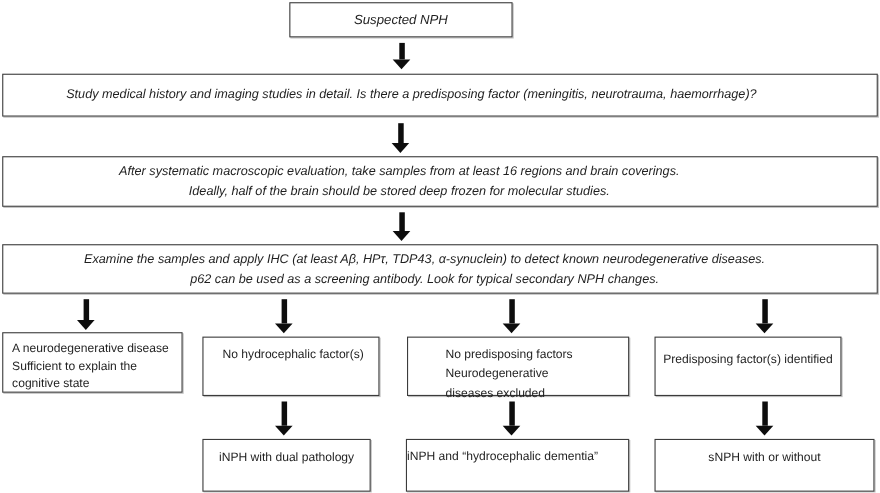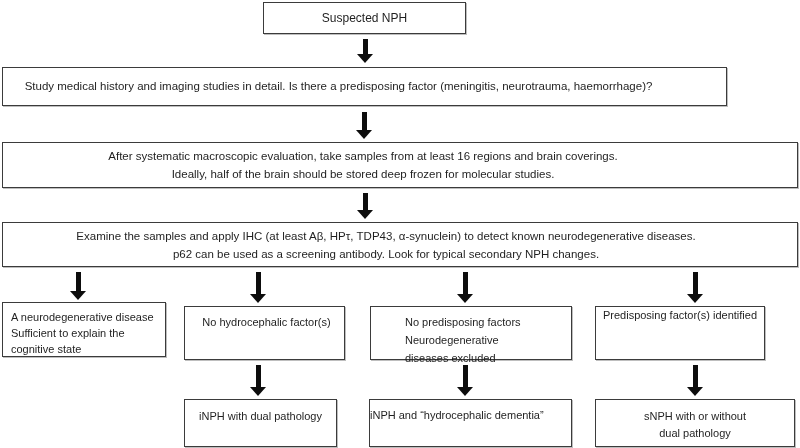--- a/index.html
+++ b/index.html
@@ -14,36 +14,36 @@
   }
   .box {
     position: absolute;
     box-sizing: border-box;
     background: #ffffff;
     border: 1.5px solid #3b3b3b;
     box-shadow: 1px 1px 0 rgba(110,110,110,0.45);
     font-size: 11.5px;
   }
   .ln { white-space: nowrap; }
-  .center { text-align: center; }
+  .center { text-align: center; font-style: italic; }
   .vcenter { display: flex; flex-direction: column; justify-content: center; }
 
   
   #b-suspected { left: 263px; top: 2px; width: 203px; height: 32px; align-items: center; font-size: 12px; }
 
   
-  #b-history  { left: 2px; top: 67px;  width: 725px; height: 39px; padding-right: 52px; line-height: 15px; }
+  #b-history  { left: 2px; top: 67px;  width: 796px; height: 39px; padding-right: 52px; line-height: 15px; }
   #b-sampling { left: 2px; top: 142px; width: 796px; height: 46px; padding-right: 74px; line-height: 18px; }
   #b-ihc      { left: 2px; top: 222px; width: 796px; height: 45px; padding-right: 28px; line-height: 18px; }
 
   
   #b-out1 { left: 2px;   top: 302px; width: 164px; height: 55px; padding: 6px 13px 0 8px;  font-size: 11px; line-height: 16px; }
   #b-out2 { left: 184px; top: 306px; width: 161px; height: 54px; padding: 7px 2px 0 6px;  font-size: 11px; line-height: 17px; text-align: center; }
   #b-out3 { left: 370px; top: 306px; width: 202px; height: 54px; padding: 6px 0 0 34px;   font-size: 11px; line-height: 18px; }
-  #b-out4 { left: 595px; top: 306px; width: 170px; height: 54px; padding-top: 2px;       font-size: 11px; text-align: center; }
+  #b-out4 { left: 595px; top: 306px; width: 170px; height: 54px; padding-top: 14px;       font-size: 11px; text-align: center; }
 
   
   #b-fin1 { left: 184px; top: 399px; width: 153px; height: 48px; padding-top: 10px; text-align: center; font-size: 11px; }
   #b-fin2 { left: 369px; top: 399px; width: 203px; height: 48px; padding-top: 9px;  text-align: left; font-size: 11px; }
   #b-fin3 { left: 595px; top: 399px; width: 200px; height: 48px; padding-top: 8px;  text-align: center; font-size: 11px; line-height: 17px; }
 
   
   .arrow {
     position: absolute;
     width: 16px;
@@ -160,16 +160,15 @@
   <div class="box" id="b-fin1">
     <div class="ln">iNPH with dual pathology</div>
   </div>
 
   <div class="box" id="b-fin2">
     <div class="ln">iNPH and “hydrocephalic dementia”</div>
   </div>
 
   <div class="box" id="b-fin3">
     <div class="ln">sNPH with or without</div>
-    <div class="ln">dual pathology</div>
   </div>
 
 </div>
 
 </body></html>

